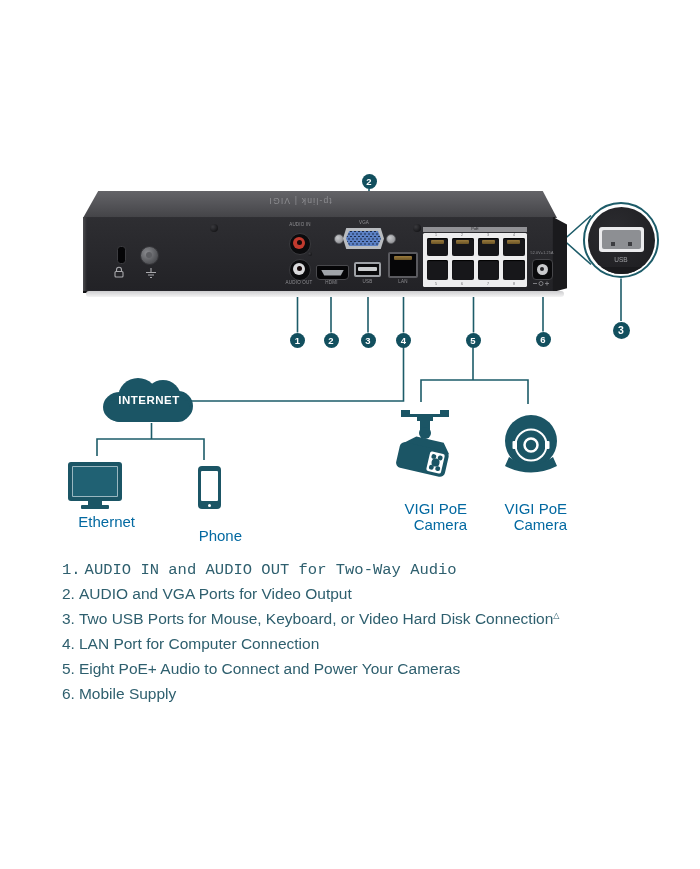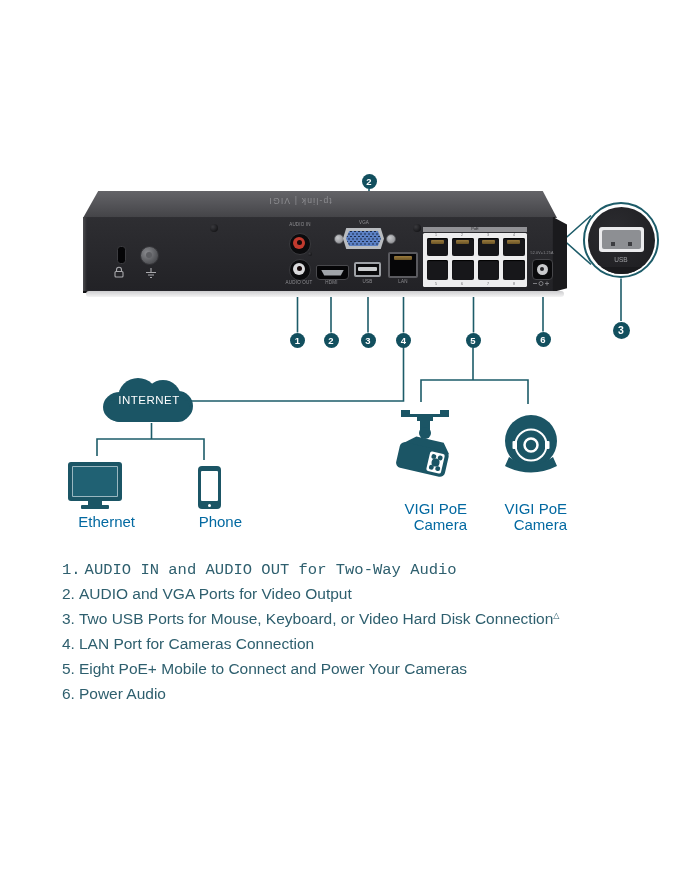--- a/index.html
+++ b/index.html
@@ -202,41 +202,41 @@
   </div>
 
   <div>
     <div class="abs" style="left:103px;top:378px;width:92px;height:46px;">
       <div class="cloud-part" style="left:0;top:14px;width:34px;height:30px;"></div>
       <div class="cloud-part" style="left:15px;top:0;width:40px;height:40px;"></div>
       <div class="cloud-part" style="left:42px;top:2px;width:36px;height:36px;"></div>
       <div class="cloud-part" style="left:60px;top:13px;width:30px;height:30px;"></div>
       <div class="teal" style="position:absolute;left:5px;top:19px;width:82px;height:25px;border-radius:12px;"></div>
       <div style="position:absolute;left:0;top:16px;width:92px;text-align:center;color:#fff;
-                  font-size:11.5px;font-weight:normal;letter-spacing:.5px;">INTERNET</div>
+                  font-size:11.5px;font-weight:bold;letter-spacing:.5px;">INTERNET</div>
     </div>
   </div>
 
   <div>
     <div class="abs teal" style="left:68px;top:462px;width:54px;height:39px;border-radius:3px;">
       <div style="position:absolute;left:4px;top:4px;right:4px;bottom:4px;border:1.5px solid rgba(255,255,255,.55);
                   background:#206173;border-radius:1px;"></div>
     </div>
     <div class="abs teal" style="left:88px;top:501px;width:14px;height:4px;"></div>
     <div class="abs teal" style="left:81px;top:505px;width:28px;height:4px;border-radius:1px;"></div>
   </div>
   <div class="dlabel" style="left:55px;top:514px;width:80px;">Ethernet</div>
 
   <div>
     <div class="abs teal" style="left:198px;top:466px;width:23px;height:43px;border-radius:4px;">
       <div style="position:absolute;left:3px;top:5px;right:3px;bottom:8px;background:#fff;border-radius:1px;"></div>
       <div style="position:absolute;left:9.5px;bottom:2.5px;width:3px;height:3px;border-radius:50%;background:#fff;"></div>
     </div>
   </div>
-  <div class="dlabel" style="left:180px;top:514px;width:62px;">Phone</div>
+  <div class="dlabel" style="left:180px;top:528px;width:62px;">Phone</div>
 
   <svg class="abs" style="left:396px;top:407px;width:58px;height:76px" viewBox="0 0 58 76" fill="#1b5565">
     <path d="M5,10 h48 v-7 h-9 v4 h-30 v-4 h-9 z"></path>
     <rect x="21" y="10" width="16" height="4"></rect>
     <rect x="24" y="14" width="10" height="12"></rect>
     <circle cx="29" cy="26" r="6"></circle>
     <g transform="rotate(13 29 50)">
       <path d="M4,42 L16,32 h28 l8,10 z"></path>
       <rect x="2" y="40" width="50" height="26" rx="5"></rect>
       <rect x="33" y="43" width="15" height="20" rx="2" fill="#fff"></rect>
@@ -266,23 +266,23 @@
     <div class="list-item" style="top:556px;font-family:Liberation Mono, monospace;">
       <span class="num">1.</span><span>AUDIO IN and AUDIO OUT for Two-Way Audio</span><sup></sup>
     </div>
     <div class="list-item" style="top:581px;">
       <span class="num">2.</span><span>AUDIO and VGA Ports for Video Output</span><sup></sup>
     </div>
     <div class="list-item" style="top:606px;">
       <span class="num">3.</span><span>Two USB Ports for Mouse, Keyboard, or Video Hard Disk Connection</span><sup>△</sup>
     </div>
     <div class="list-item" style="top:631px;">
-      <span class="num">4.</span><span>LAN Port for Cameras Connection</span><sup></sup>
+      <span class="num">4.</span><span>LAN Port for Computer Connection</span><sup></sup>
     </div>
     <div class="list-item" style="top:656px;">
-      <span class="num">5.</span><span>Eight PoE+ Mobile to Connect and Power Your Cameras</span><sup></sup>
+      <span class="num">5.</span><span>Eight PoE+ Audio to Connect and Power Your Cameras</span><sup></sup>
     </div>
     <div class="list-item" style="top:681px;">
-      <span class="num">6.</span><span>Power Audio</span><sup></sup>
+      <span class="num">6.</span><span>Mobile Supply</span><sup></sup>
     </div>
   </div>
 
 </div>
 
 </body></html>

